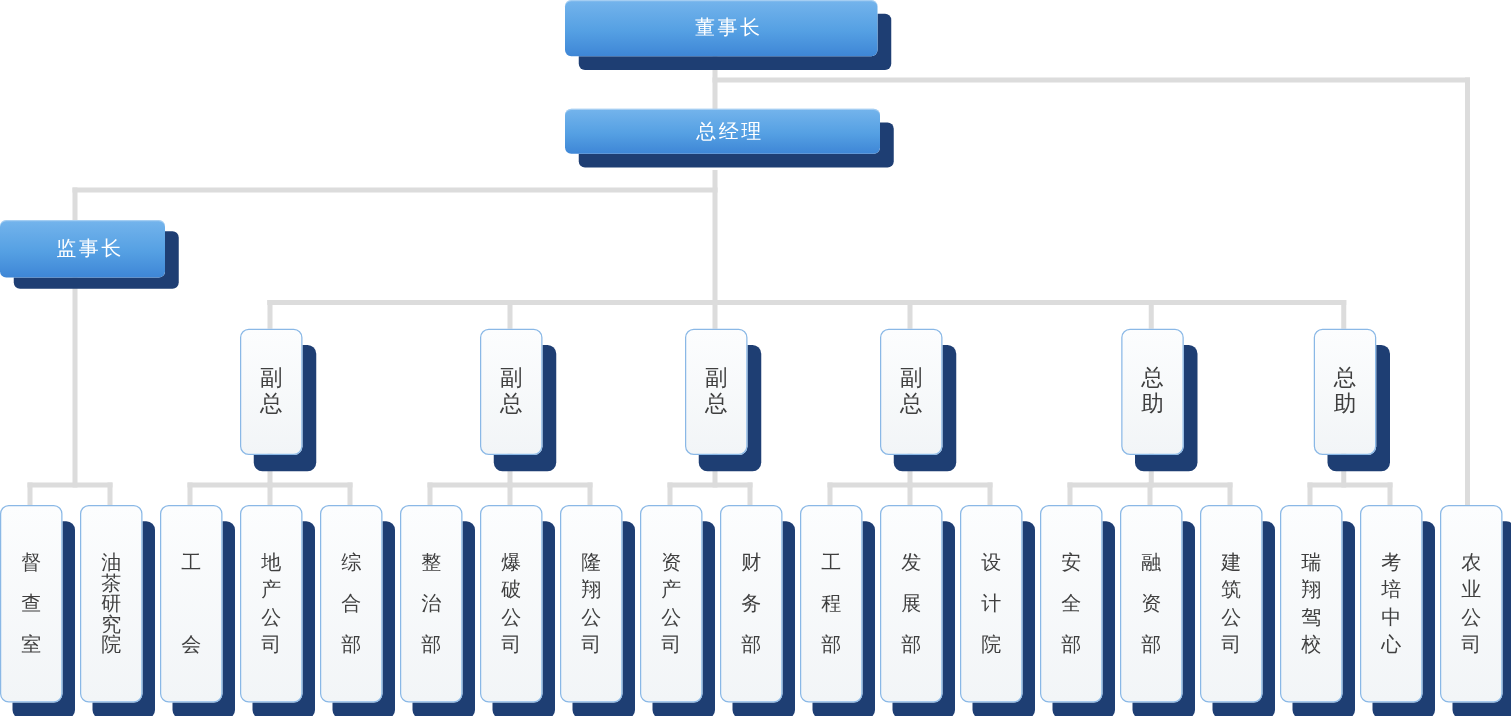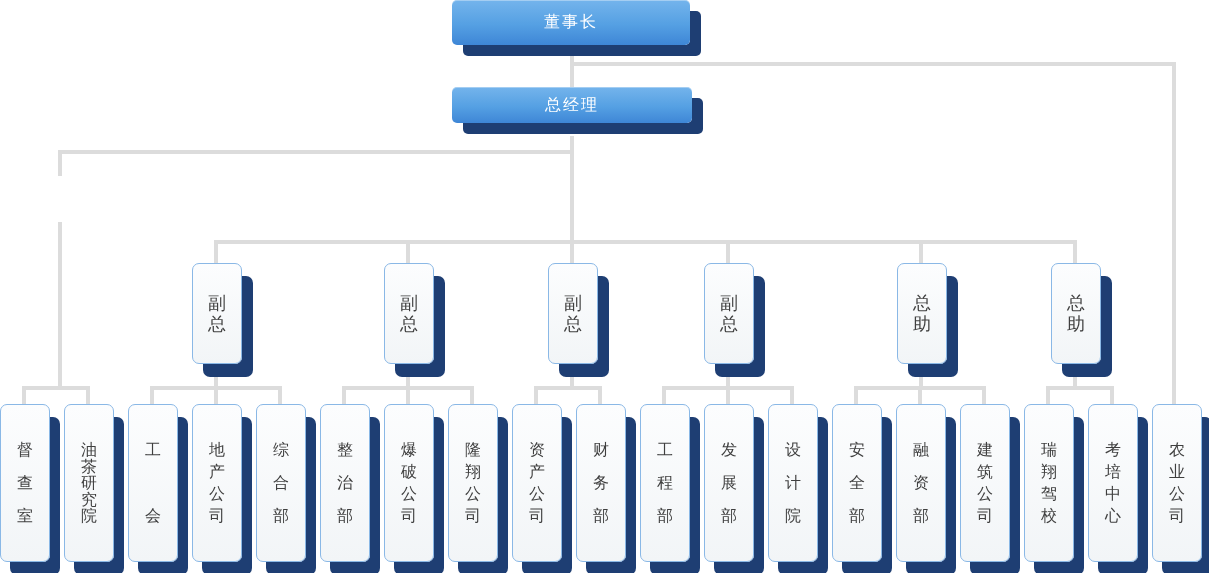--- a/index.html
+++ b/index.html
@@ -9,21 +9,21 @@
   
   .line{position:absolute;background:#dcdcdc;z-index:1;}
 
   
   .bluebox{
     position:absolute;z-index:2;
     background:linear-gradient(180deg,#74b4ec 0%,#55a0e3 55%,#3e86d6 100%);
     border-radius:5px;
     box-shadow:11px 11px 0 0 #1e3e73, inset 0 1px 0 rgba(255,255,255,.35);
     display:flex;align-items:center;justify-content:center;
-    color:#ffffff;font-size:16px;letter-spacing:2px;
+    color:#ffffff;font-size:16px;letter-spacing:2px;padding-left:12px;
   }
 
   
   .whitebox{
     position:absolute;z-index:2;
     background:linear-gradient(180deg,#fcfdfe 0%,#f2f5f7 100%);
     border:1px solid #8ab8e6;
     border-radius:7px;
     display:flex;align-items:center;justify-content:center;
     color:#3f3f3f;
@@ -42,20 +42,23 @@
 <div id="board">
 
   <div class="bluebox" style="left:452px;top:0;width:238px;height:45px">
     <span>董事长</span>
   </div>
 
   <div class="bluebox" style="left:452px;top:87px;width:240px;height:36px">
     <span>总经理</span>
   </div>
 
+  <div class="bluebox" style="left:0;top:176px;width:120px;height:46px;box-shadow:11px 9px 0 0 #1e3e73, inset 0 1px 0 rgba(255,255,255,.35);">
+    <span>监事长</span>
+  </div>
 
   <div class="whitebox midbox" style="left:192px">
     <span class="vtext compact">
         <span class="vchar">副</span>
         <span class="vchar">总</span>
       </span>
   </div>
   <div class="whitebox midbox" style="left:384px">
     <span class="vtext compact">
         <span class="vchar">副</span>

